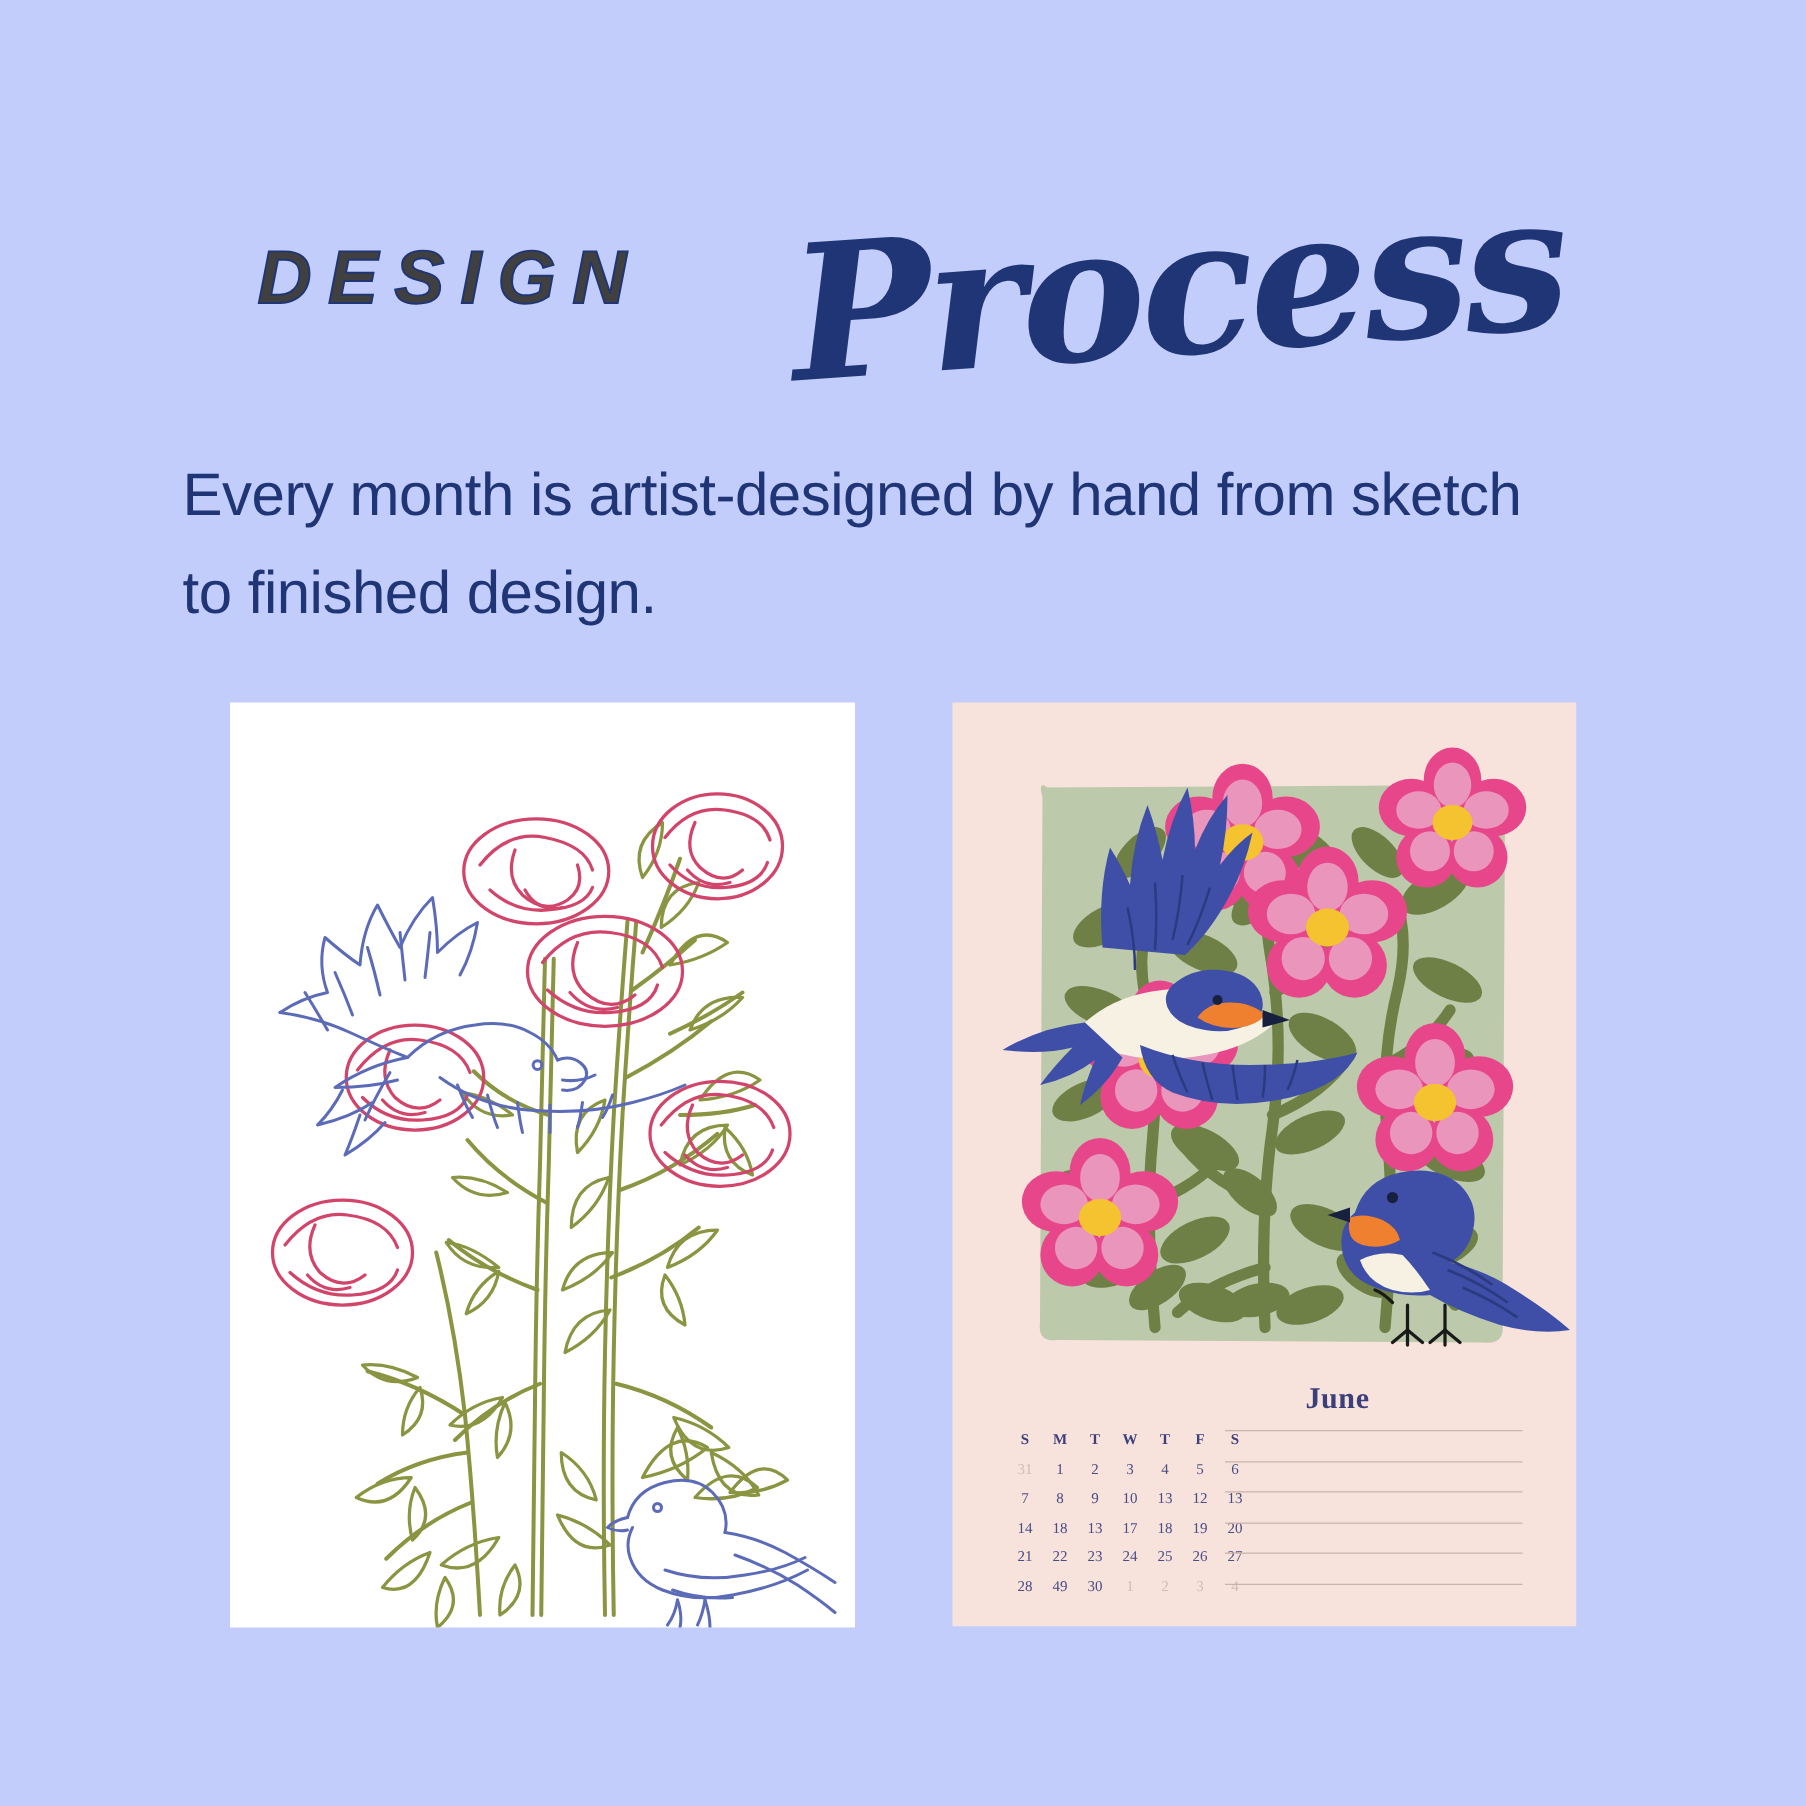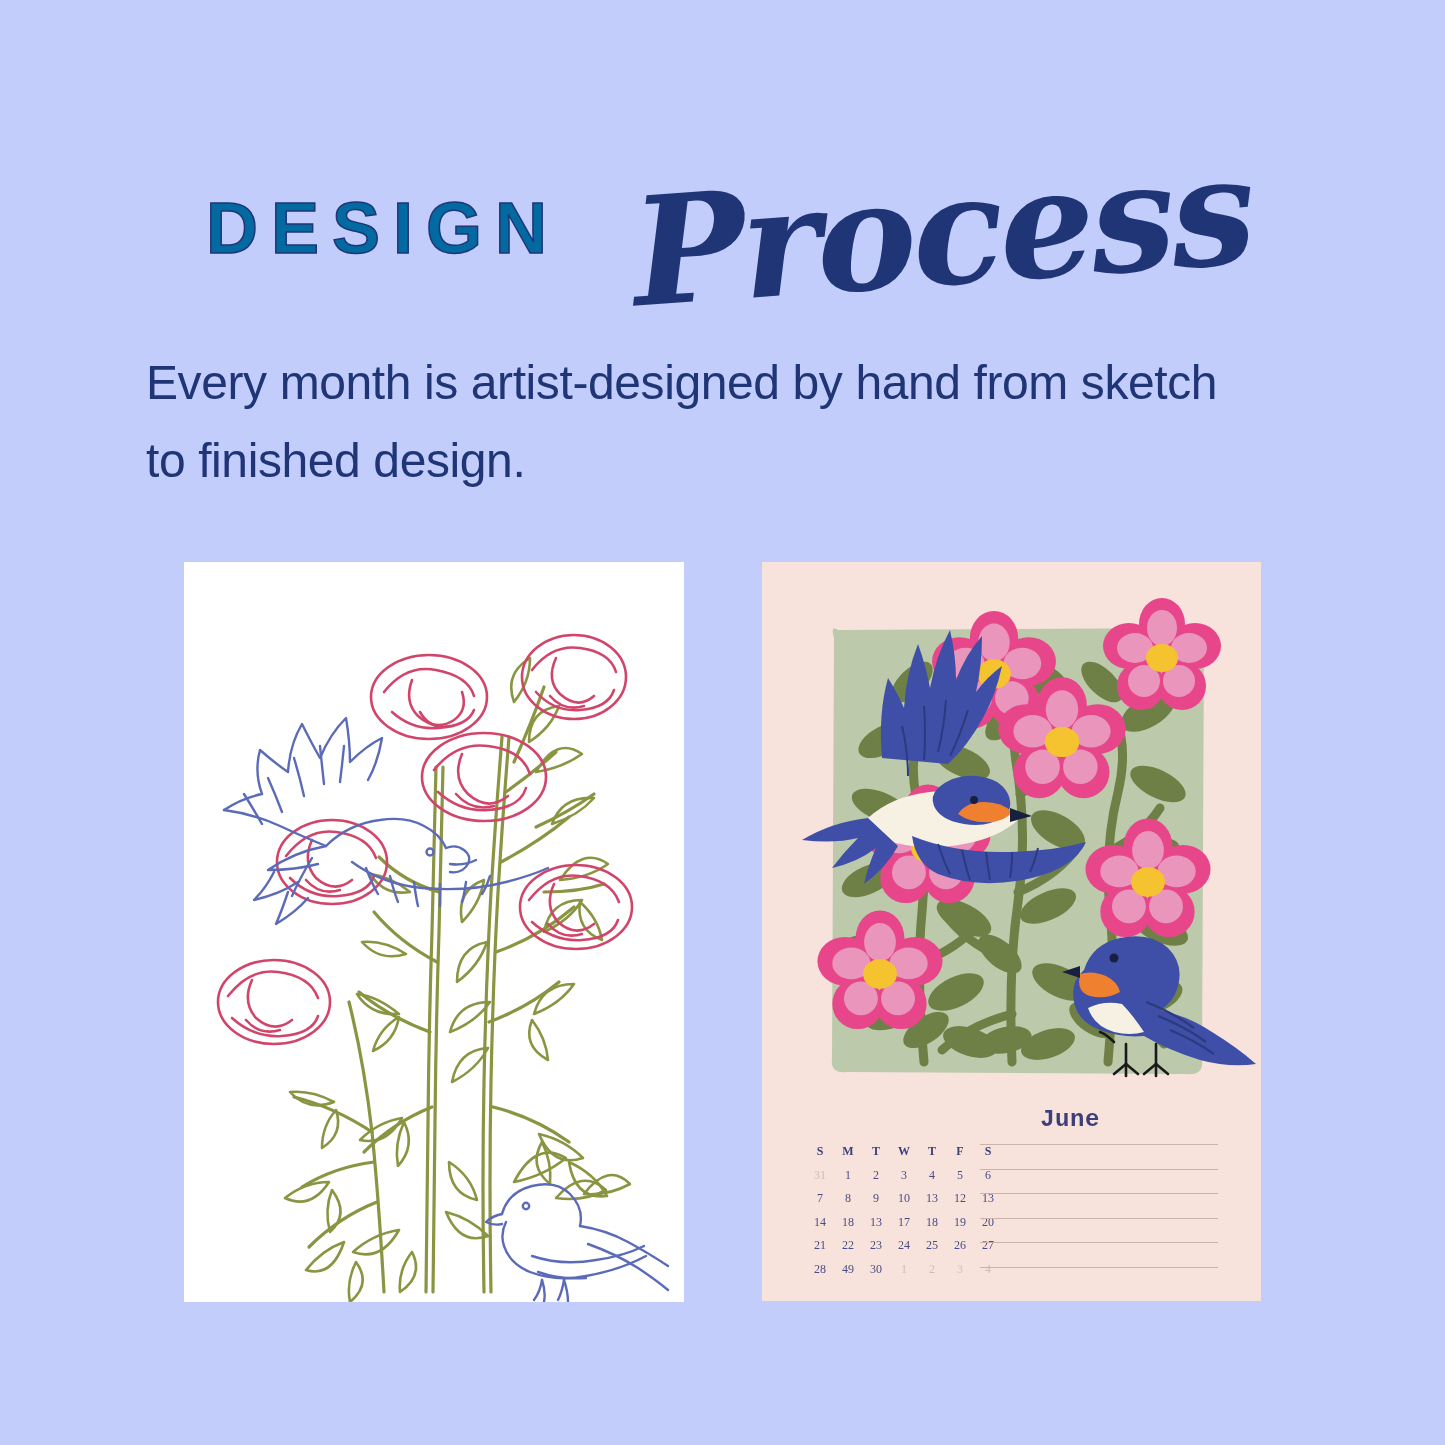--- a/index.html
+++ b/index.html
@@ -12,35 +12,35 @@
   }
   .stage{position:absolute;left:0;top:0;width:1445px;height:1445px;}
 
   
   .title-row{
     position:absolute;left:0;top:178px;width:1445px;height:190px;
   }
   .title-design{
     position:absolute;left:206px;top:14px;
     font-family:"Liberation Sans", sans-serif;
-    font-size:72px;font-weight:700;letter-spacing:13px;
-    color:#0369a1;line-height:1;
+    font-size:60px;font-weight:700;letter-spacing:13px;
+    color:#404040;line-height:1;font-style:italic;
     -webkit-text-stroke:1.5px #1f3576;
   }
   .title-script{
     position:absolute;left:632px;top:-22px;
     font-family:"DejaVu Serif", serif;
     font-style:italic;font-weight:700;
     font-size:150px;line-height:1;
     color:#1f3576;
     transform:rotate(-4deg);
     letter-spacing:-4px;
   }
   .subtitle{
-    position:absolute;left:146px;top:344px;width:1120px;
+    position:absolute;left:146px;top:358px;width:1120px;
     font-family:"Liberation Sans", sans-serif;
     font-size:48px;line-height:1.62;font-weight:400;
     color:#1f3576;
     letter-spacing:-0.4px;
   }
 
   
   .panel{position:absolute;}
   .panel-sketch{
     left:184px;top:562px;width:500px;height:740px;
@@ -52,21 +52,21 @@
   }
   .panel svg{display:block;width:100%;height:100%;}
 
   
   .cal-wrap{
     position:absolute;left:762px;top:1100px;width:499px;height:201px;
   }
   .month-name{
     position:absolute;left:0;top:6px;width:528px;
     text-align:center;
-    font-family:Liberation Mono, monospace;
+    font-family:Liberation Serif, serif;
     font-weight:700;font-size:24px;
     color:#3d3f7a;
     letter-spacing:.5px;
     padding-left:88px;
     box-sizing:border-box;
   }
   .cal-grid{
     position:absolute;left:44px;top:40px;
     display:grid;grid-template-columns:repeat(7, 28px);
     grid-auto-rows:23.5px;

